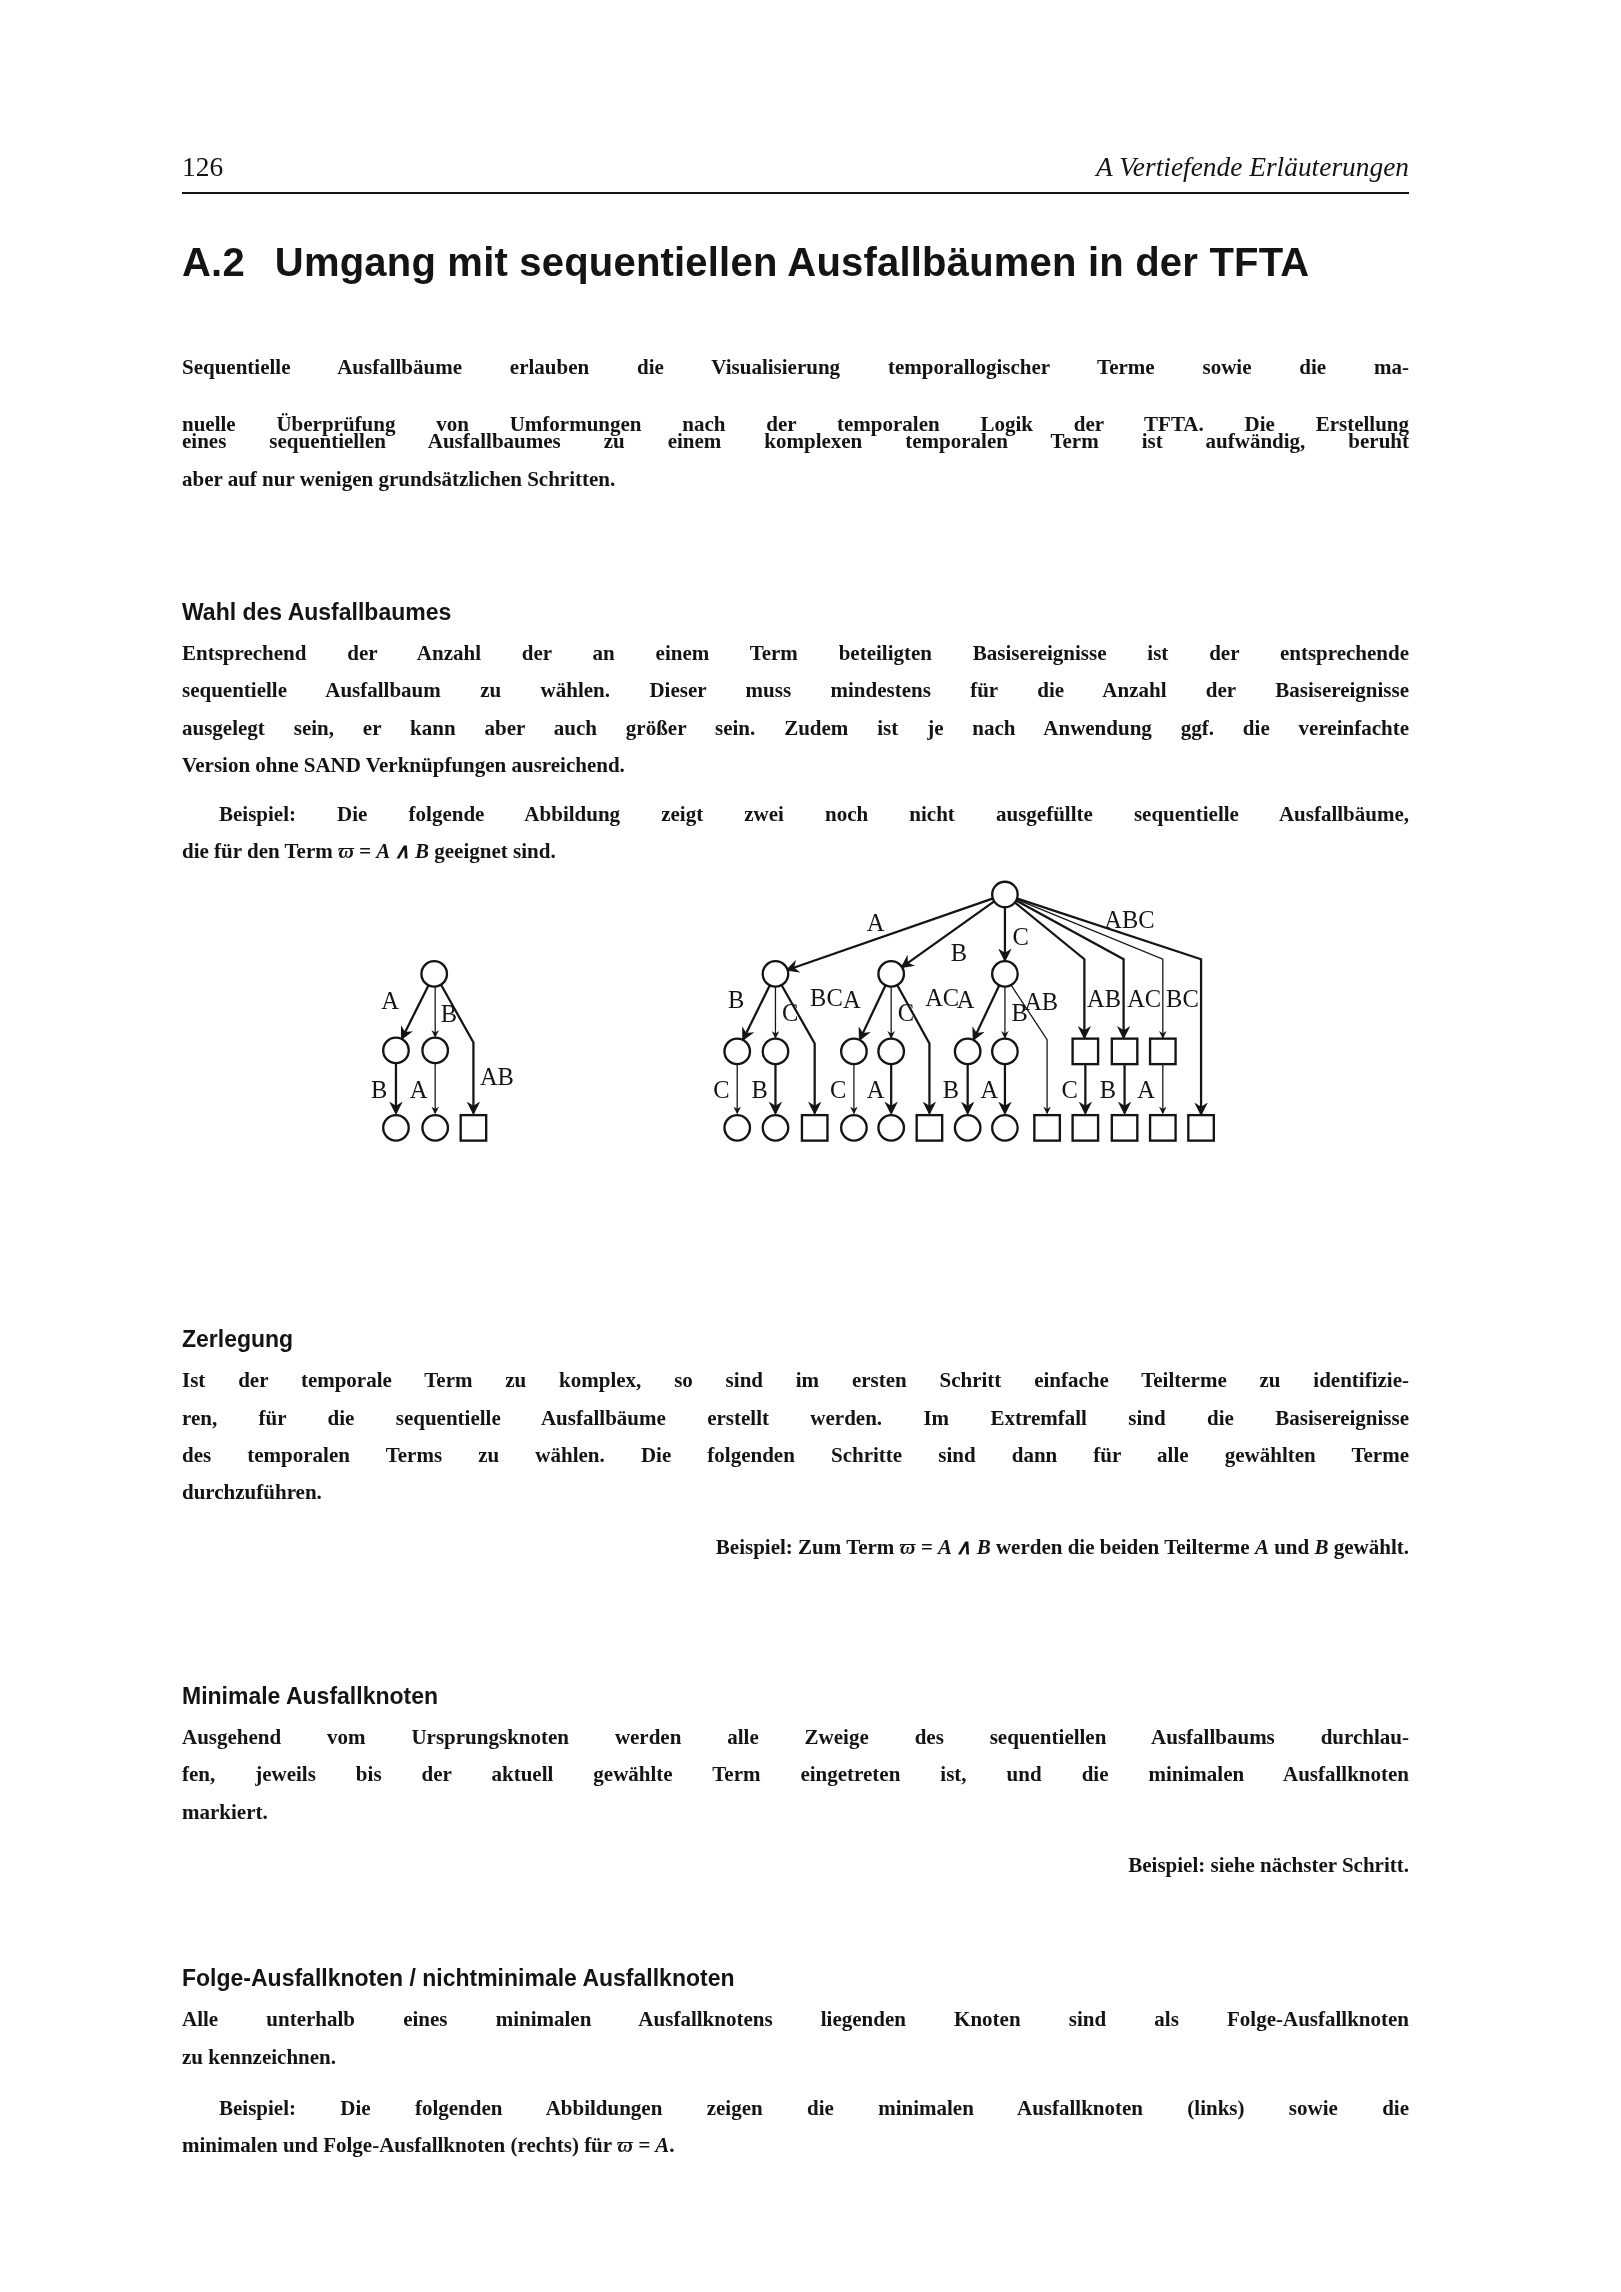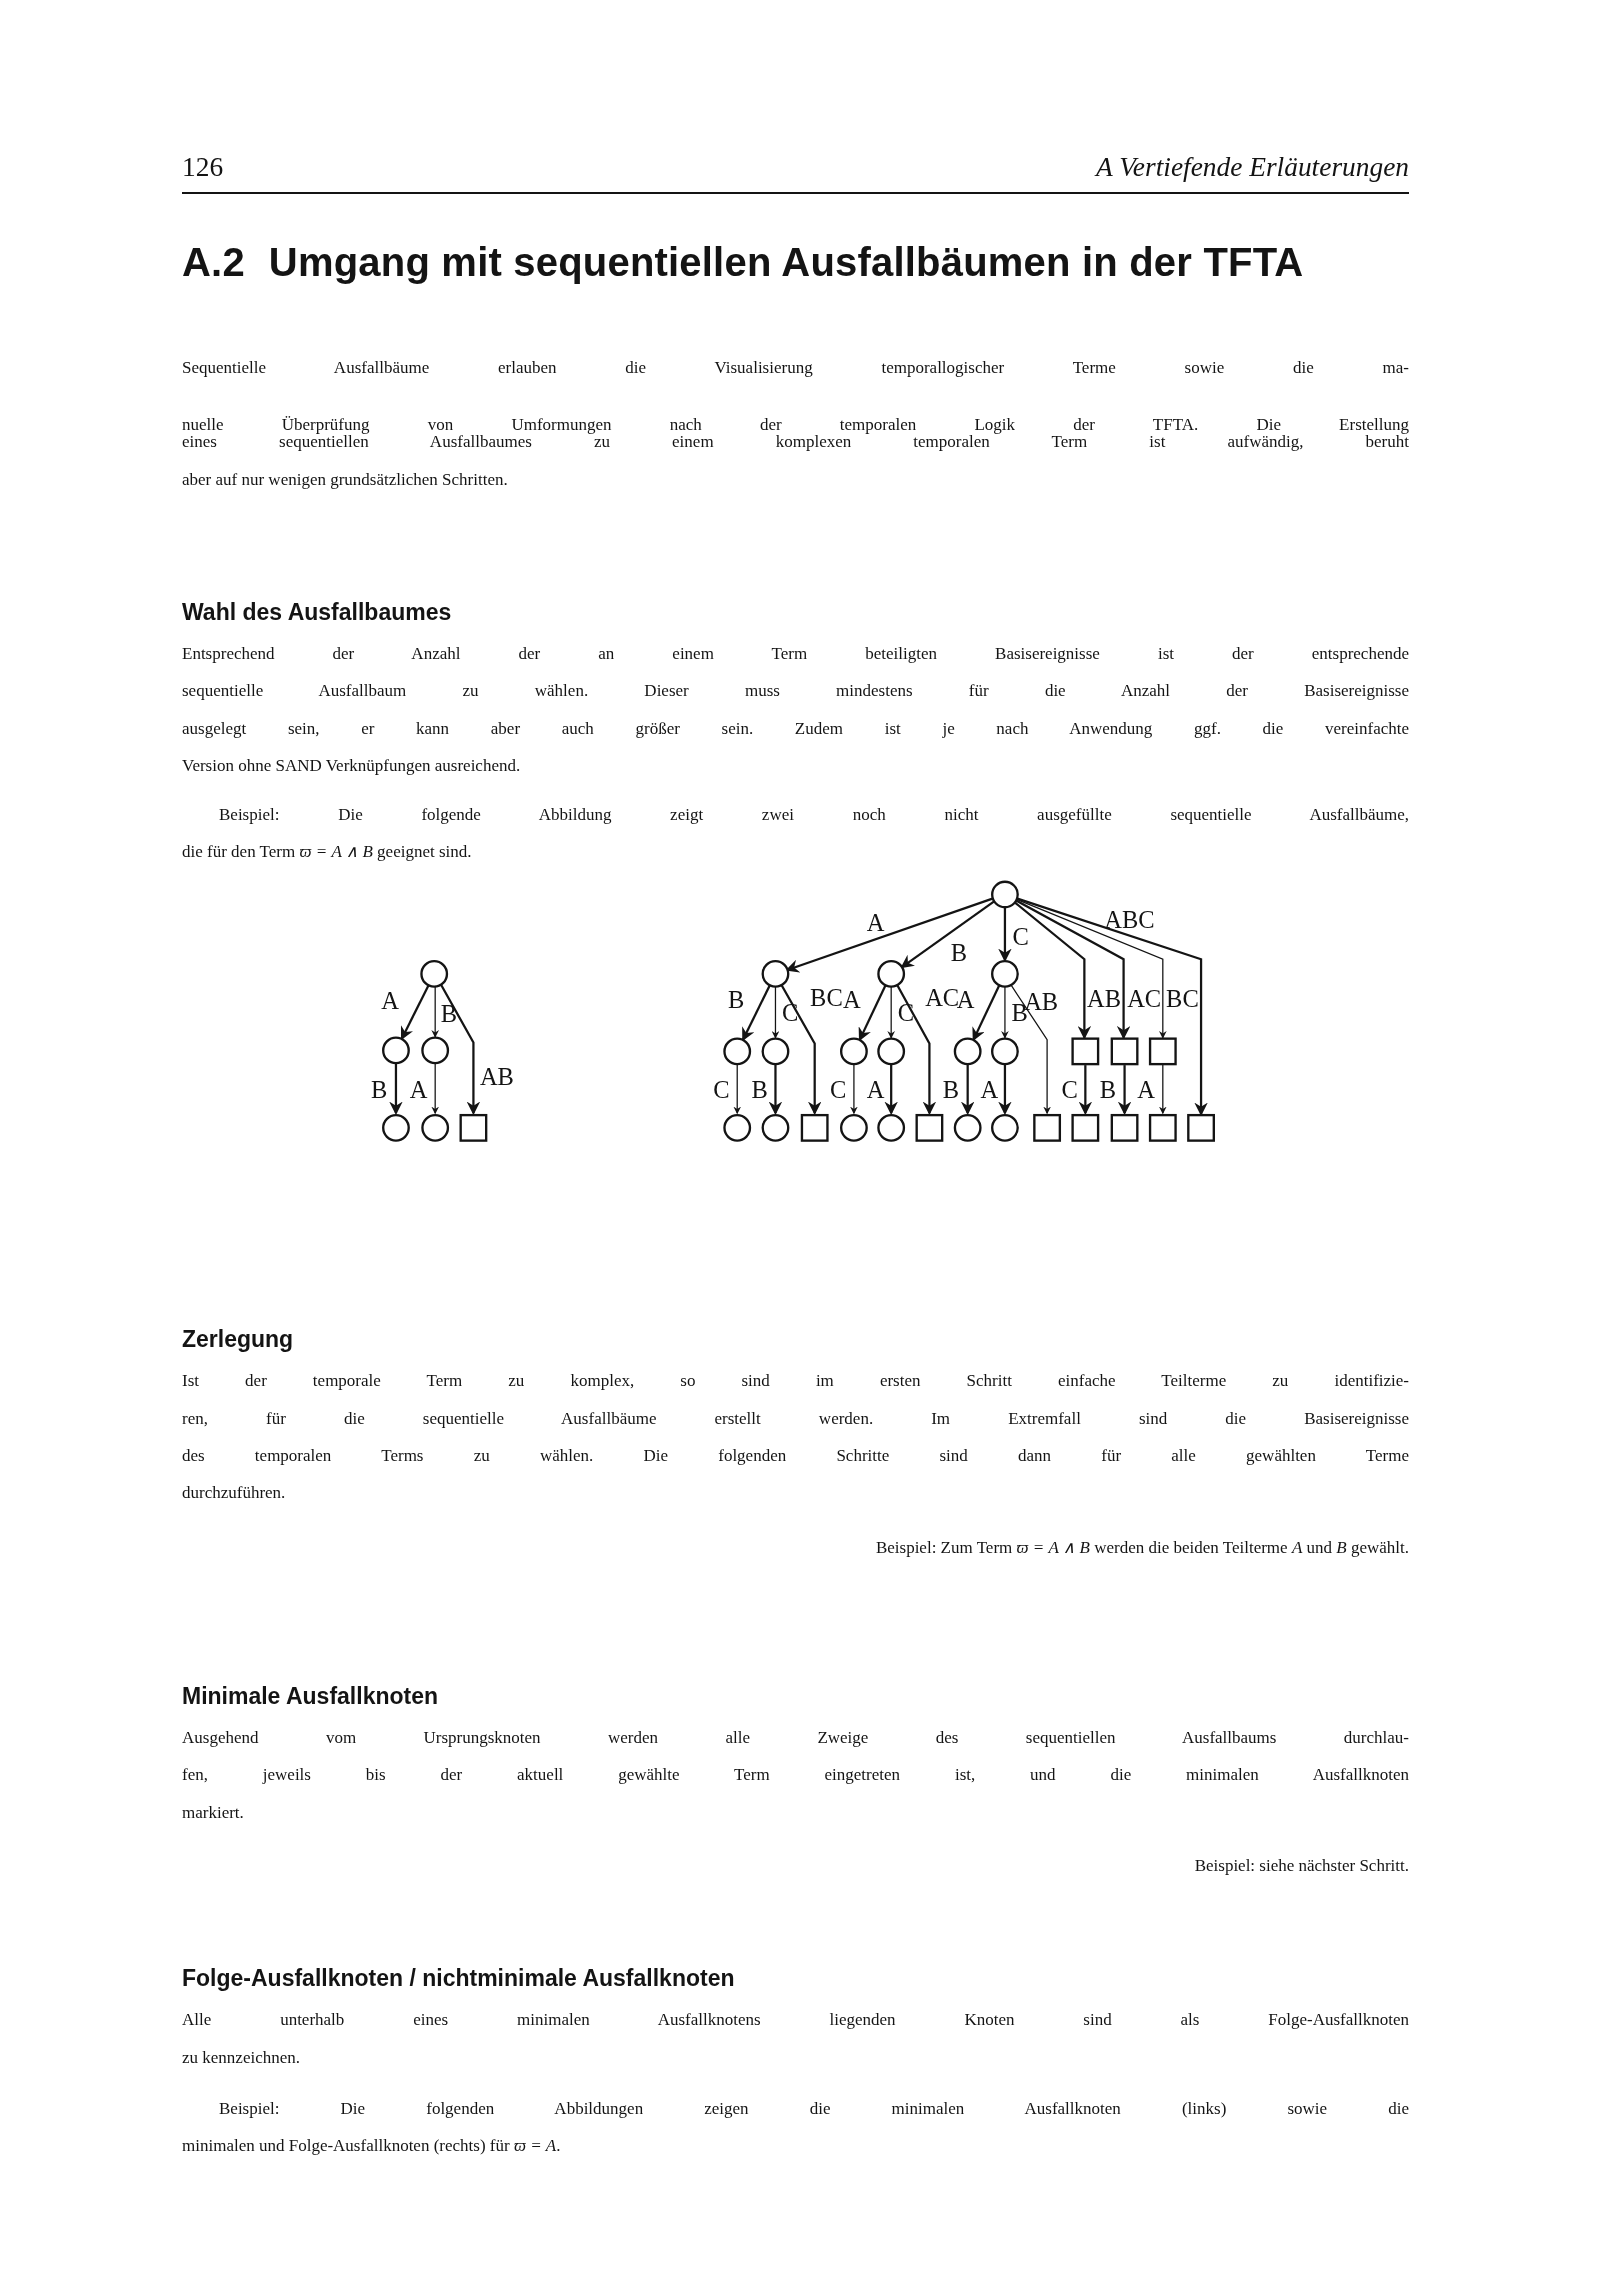--- a/index.html
+++ b/index.html
@@ -8,43 +8,44 @@
     width:1621px;height:2293px;
     background:#ffffff;
     font-family:"Liberation Serif", serif;
     color:#141414;
     overflow:hidden;
   }
   .line{
     position:absolute;
     left:182px;
     width:1227px;
-    font-size:17px;
+    font-size:21px;
     line-height:37px;
     white-space:normal;
+    font-weight:bold;
   }
   .just{ text-align:justify; text-align-last:justify; }
   .indent{ padding-left:37px; width:1190px;text-align:right; }
   .math{ font-style:italic; }
   .pagehead{
     position:absolute; left:182px; top:149px; width:1227px;
     font-size:27.4px; line-height:37px;
   }
   .pagehead .chap{ float:right; font-style:italic; }
   .headrule{
     position:absolute; left:182px; top:192px; width:1227px; height:2px;
     background:#141414;
   }
   .section-heading{
     position:absolute; left:182px; top:238px; width:1227px;
     font-family:"Liberation Sans", sans-serif;
     font-weight:bold; font-size:40px; line-height:49px;
     letter-spacing:0.2px;
   }
-  .section-heading .secnum{ margin-right:24px; }
+  .section-heading .secnum{ margin-right:30px; }
   .sub-heading{
     position:absolute; left:182px; width:1227px;
     font-family:"Liberation Sans", sans-serif;
     font-weight:bold; font-size:23px; line-height:37px;
   }
   .figure-svg{ position:absolute; left:343px; top:863px; width:912px; height:314px; }
   .figure-svg text{
     font-family:"Liberation Serif", serif;
     font-size:25px; fill:#141414;
   }

